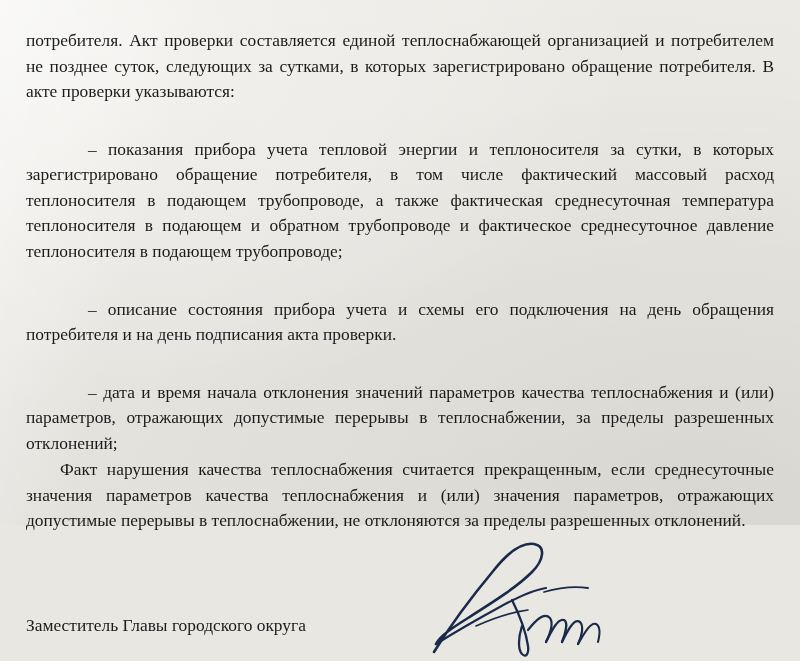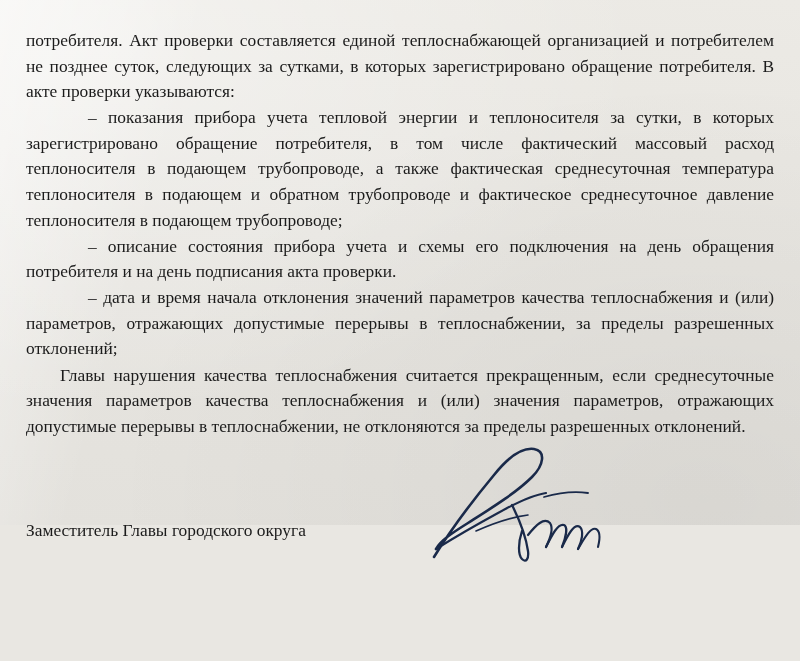--- a/index.html
+++ b/index.html
@@ -45,20 +45,21 @@
   .para {
     margin: 0 0 0.5px 0;
     text-align: justify;
     text-align-last: left;
   }
   .para.indent {
     text-indent: 34px;
   }
   .para.dash {
     text-indent: 62px;
+    margin-top: 32px;
   }
   .para.last-just {
     text-align-last: left;
   }
   .sign-block {
     position: relative;
     z-index: 2;
     margin-top: 78px;
     font-size: 17.4px;
     line-height: 1.5;
@@ -97,21 +98,21 @@
 </head>
 <body>
 
 <div class="page">
 
   <div class="body-text">
     <p class="para last-just">потребителя. Акт проверки составляется единой теплоснабжающей организацией и потребителем не позднее суток, следующих за сутками, в которых зарегистрировано обращение потребителя. В акте проверки указываются:</p>
     <p class="para dash">–   показания прибора учета тепловой энергии и теплоносителя за сутки, в которых зарегистрировано обращение потребителя, в том числе фактический массовый расход теплоносителя в подающем трубопроводе, а также фактическая среднесуточная температура теплоносителя в подающем и обратном трубопроводе и фактическое среднесуточное давление теплоносителя в подающем трубопроводе;</p>
     <p class="para dash">–   описание состояния прибора учета и схемы его подключения на день обращения потребителя и на день подписания акта проверки.</p>
     <p class="para dash">–   дата и время начала отклонения значений параметров качества теплоснабжения и (или) параметров, отражающих допустимые перерывы в теплоснабжении, за пределы разрешенных отклонений;</p>
-    <p class="para indent">Главы нарушения качества теплоснабжения считается прекращенным, если среднесуточные значения параметров качества теплоснабжения и (или) значения параметров, отражающих допустимые перерывы в теплоснабжении, не отклоняются за пределы разрешенных отклонений.</p>
+    <p class="para indent">Факт нарушения качества теплоснабжения считается прекращенным, если среднесуточные значения параметров качества теплоснабжения и (или) значения параметров, отражающих допустимые перерывы в теплоснабжении, не отклоняются за пределы разрешенных отклонений.</p>
   </div>
 
   <div class="sign-block">
     <div class="sign-row">
       <div class="sign-left">
         <div>Заместитель Главы городского округа</div>
       </div>
     </div>
 
     <div class="signature">

